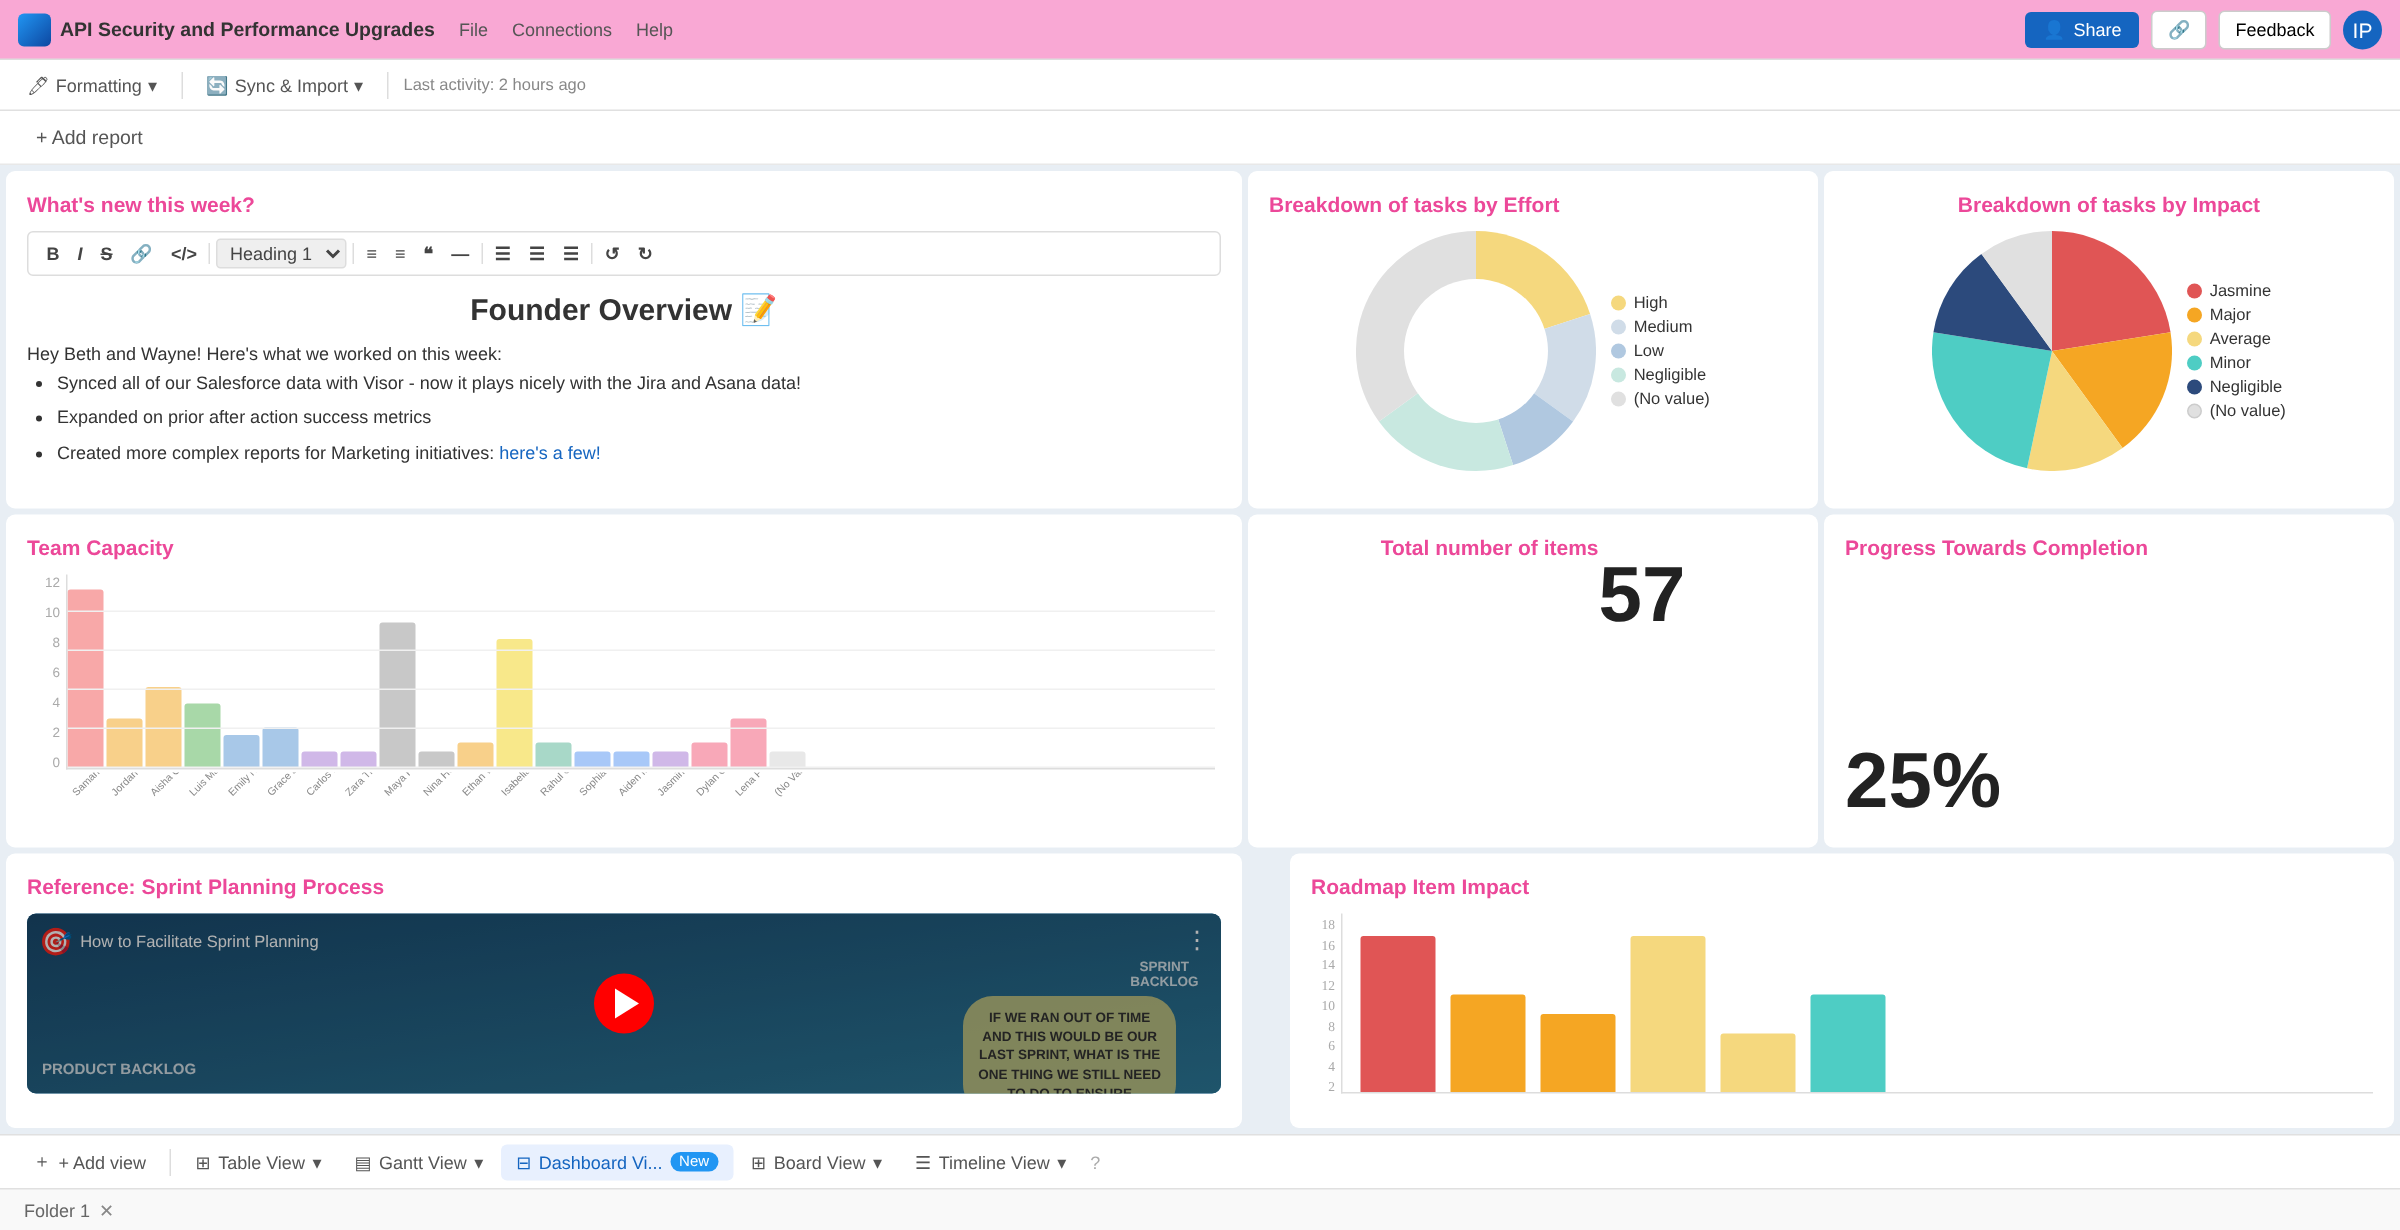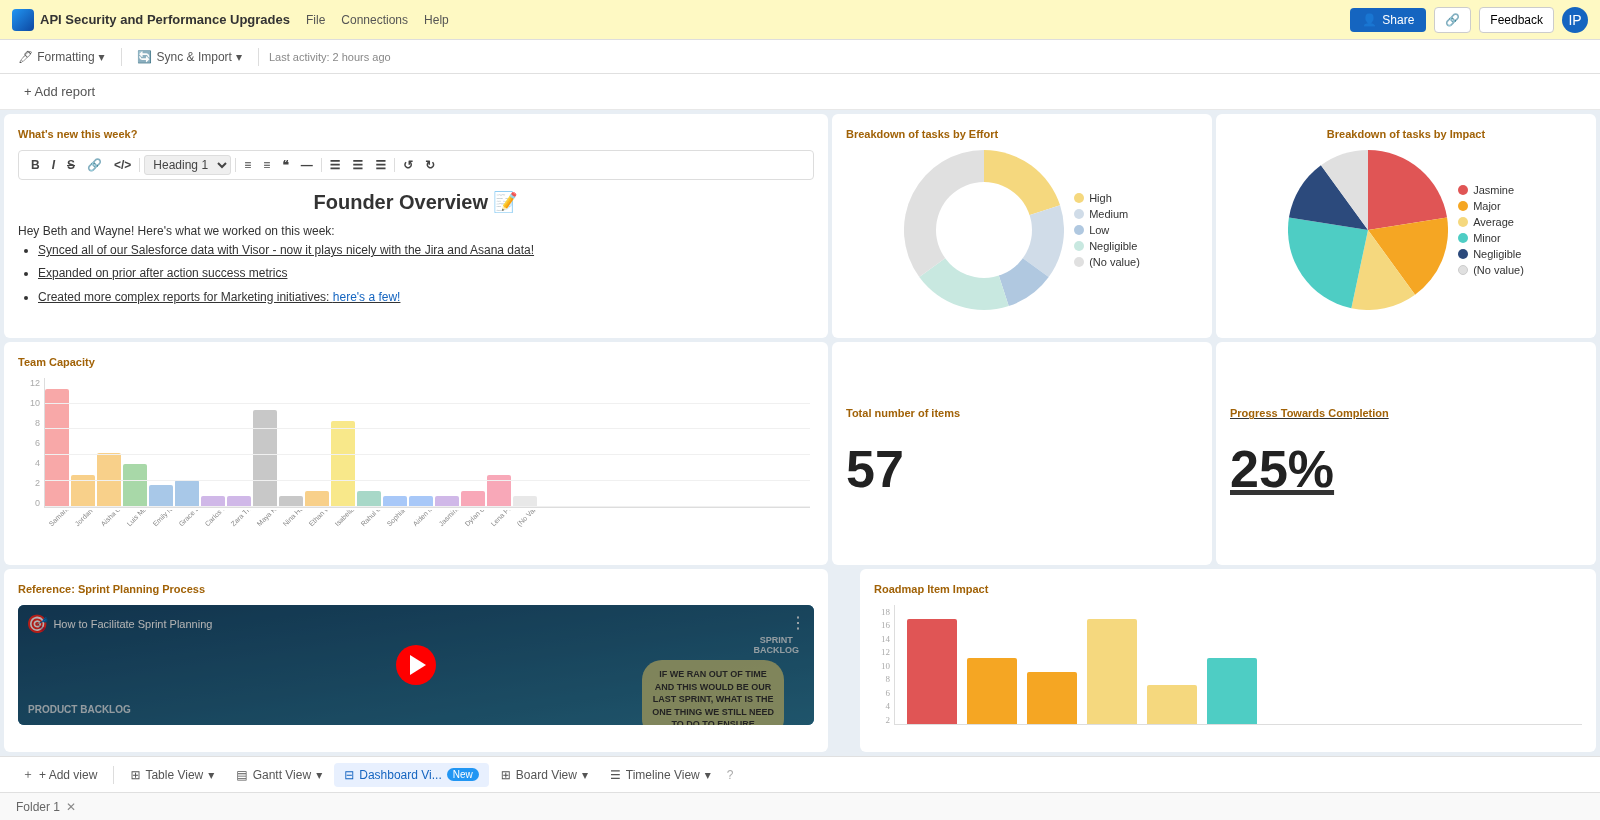--- a/index.html
+++ b/index.html
@@ -1,19 +1,19 @@
 <!DOCTYPE html>
 <html><head>
   <meta charset="utf-8">
   <style>
     * { box-sizing: border-box; margin: 0; padding: 0; }
     body { font-family: -apple-system, BlinkMacSystemFont, 'Segoe UI', Arial, sans-serif; font-size: 13px; background: #f0f4f8; color: #333; overflow: hidden; }
 
     
-    .top-bar { display: flex; align-items: center; height: 40px; background: #fef9c3; border-bottom: 1px solid #ddd; padding: 0 12px; gap: 16px; }
+    .top-bar { display: flex; align-items: center; height: 40px; background: #f9a8d4; border-bottom: 1px solid #ddd; padding: 0 12px; gap: 16px; }
     .app-logo { display: flex; align-items: center; gap: 6px; font-weight: 600; font-size: 13px; color: #333; }
     .logo-icon { width: 22px; height: 22px; background: linear-gradient(135deg, #2196F3, #0d47a1); border-radius: 4px; }
     .nav-items { display: flex; gap: 16px; font-size: 12px; color: #555; }
     .nav-items span { cursor: pointer; }
     .top-bar-right { margin-left: auto; display: flex; align-items: center; gap: 8px; }
     .share-btn { background: #1565c0; color: #fff; border: none; border-radius: 4px; padding: 5px 12px; font-size: 12px; cursor: pointer; display: flex; align-items: center; gap: 5px; }
     .link-btn { background: #fff; border: 1px solid #ccc; border-radius: 4px; padding: 5px 10px; font-size: 12px; cursor: pointer; }
     .feedback-btn { background: #fff; border: 1px solid #ccc; border-radius: 4px; padding: 5px 10px; font-size: 12px; cursor: pointer; }
     .avatar { width: 26px; height: 26px; background: #1565c0; border-radius: 50%; color: #fff; font-size: 14px; display: flex; align-items: center; justify-content: center; }
 
@@ -29,46 +29,46 @@
     .add-report-btn { display: flex; align-items: center; gap: 6px; color: #555; font-size: 13px; cursor: pointer; padding: 4px 8px; border-radius: 4px; }
 
     
     .main-content { display: grid; grid-template-columns: 1fr 380px 380px; grid-template-rows: auto auto auto; gap: 0; height: calc(820px - 40px - 34px - 36px - 36px - 28px); overflow: hidden; background: #e8eef4; gap: 4px; padding: 4px; }
 
     
     .card { background: #fff; border-radius: 6px; overflow: hidden; padding: 14px; }
 
     
     .whats-new-card { grid-column: 1; grid-row: 1; }
-    .card-title { font-size: 11px; font-weight: 600; margin-bottom: 10px; color: #a16207; }
+    .card-title { font-size: 14px; font-weight: 600; margin-bottom: 10px; color: #ec4899; }
     .editor-toolbar { display: flex; align-items: center; gap: 4px; border: 1px solid #ddd; border-radius: 4px; padding: 4px 8px; margin-bottom: 10px; flex-wrap: wrap; }
     .editor-btn { cursor: pointer; padding: 2px 4px; border-radius: 3px; color: #444; font-size: 12px; font-weight: 600; }
     .editor-sep { width: 1px; height: 14px; background: #ddd; }
     .heading-select { border: 1px solid #ddd; border-radius: 3px; font-size: 12px; padding: 1px 4px; color: #444; cursor: pointer; }
     .founder-title { text-align: center; font-size: 20px; font-weight: 700; margin-bottom: 8px; }
     .founder-content { font-size: 12px; line-height: 1.6; }
-    .founder-content ul { padding-left: 20px; text-decoration: underline; }
+    .founder-content ul { padding-left: 20px; }
     .founder-content li { margin-bottom: 4px; }
     .link-text { color: #1565c0; cursor: pointer; text-align: right; }
 
     
     .team-capacity-card { grid-column: 1; grid-row: 2; }
 
     
     .pie-card { padding: 14px; }
     .breakdown-effort-card { grid-column: 2; grid-row: 1; }
     .breakdown-impact-card { grid-column: 3; grid-row: 1; text-align: center; }
     .pie-container { display: flex; align-items: center; justify-content: center; gap: 10px; }
     .legend { display: flex; flex-direction: column; gap: 4px; font-size: 11px; }
     .legend-item { display: flex; align-items: center; gap: 5px; }
     .legend-dot { width: 10px; height: 10px; border-radius: 50%; flex-shrink: 0; }
 
     
-    .total-items-card { grid-column: 2; grid-row: 2; display: flex; flex-direction: column; justify-content: center; align-items: flex-start; }
-    .progress-card { grid-column: 3; grid-row: 2; display: flex; flex-direction: column; justify-content: center; align-items: flex-start; text-decoration: underline; }
+    .total-items-card { grid-column: 2; grid-row: 2; display: flex; flex-direction: row; justify-content: center; align-items: flex-start; }
+    .progress-card { grid-column: 3; grid-row: 2; display: flex; flex-direction: column; justify-content: space-between; align-items: flex-start; }
     .stat-number { font-size: 52px; font-weight: 700; color: #222; margin-top: 10px; }
 
     
     .video-card { grid-column: 1; grid-row: 3; padding: 14px; }
     .video-embed { width: 100%; height: 120px; background: #2d6a8f; border-radius: 6px; position: relative; overflow: hidden; }
     .video-overlay { position: absolute; inset: 0; background: rgba(0,0,0,0.3); display: flex; align-items: center; justify-content: center; }
     .play-btn { width: 40px; height: 40px; background: #ff0000; border-radius: 50%; display: flex; align-items: center; justify-content: center; }
     .play-icon { width: 0; height: 0; border-top: 10px solid transparent; border-bottom: 10px solid transparent; border-left: 16px solid white; margin-left: 3px; }
     .video-title-overlay { position: absolute; top: 8px; left: 8px; color: #fff; font-size: 11px; display: flex; align-items: center; gap: 5px; }
     .video-menu { position: absolute; top: 8px; right: 8px; color: #fff; font-size: 16px; cursor: pointer; }

